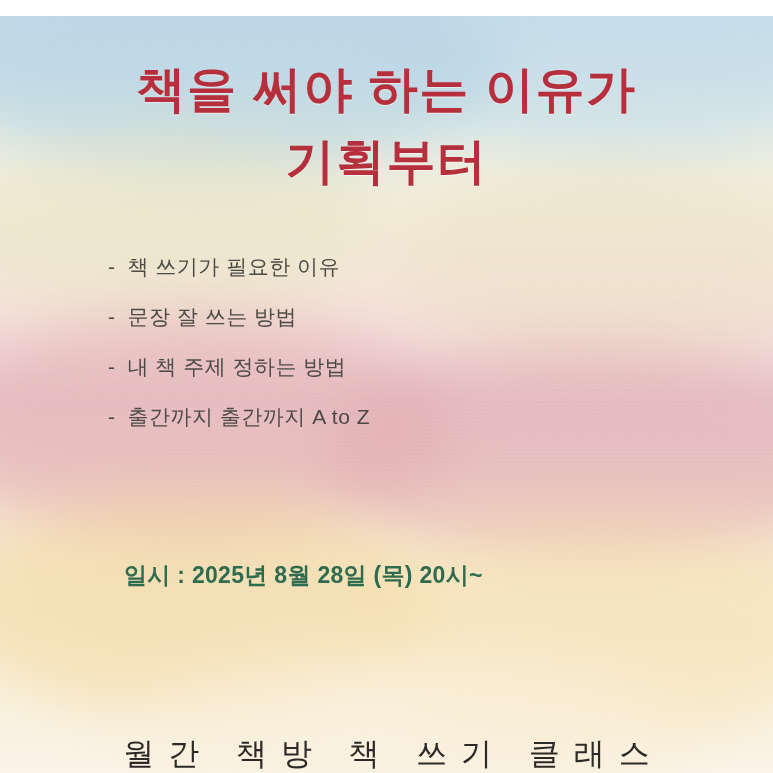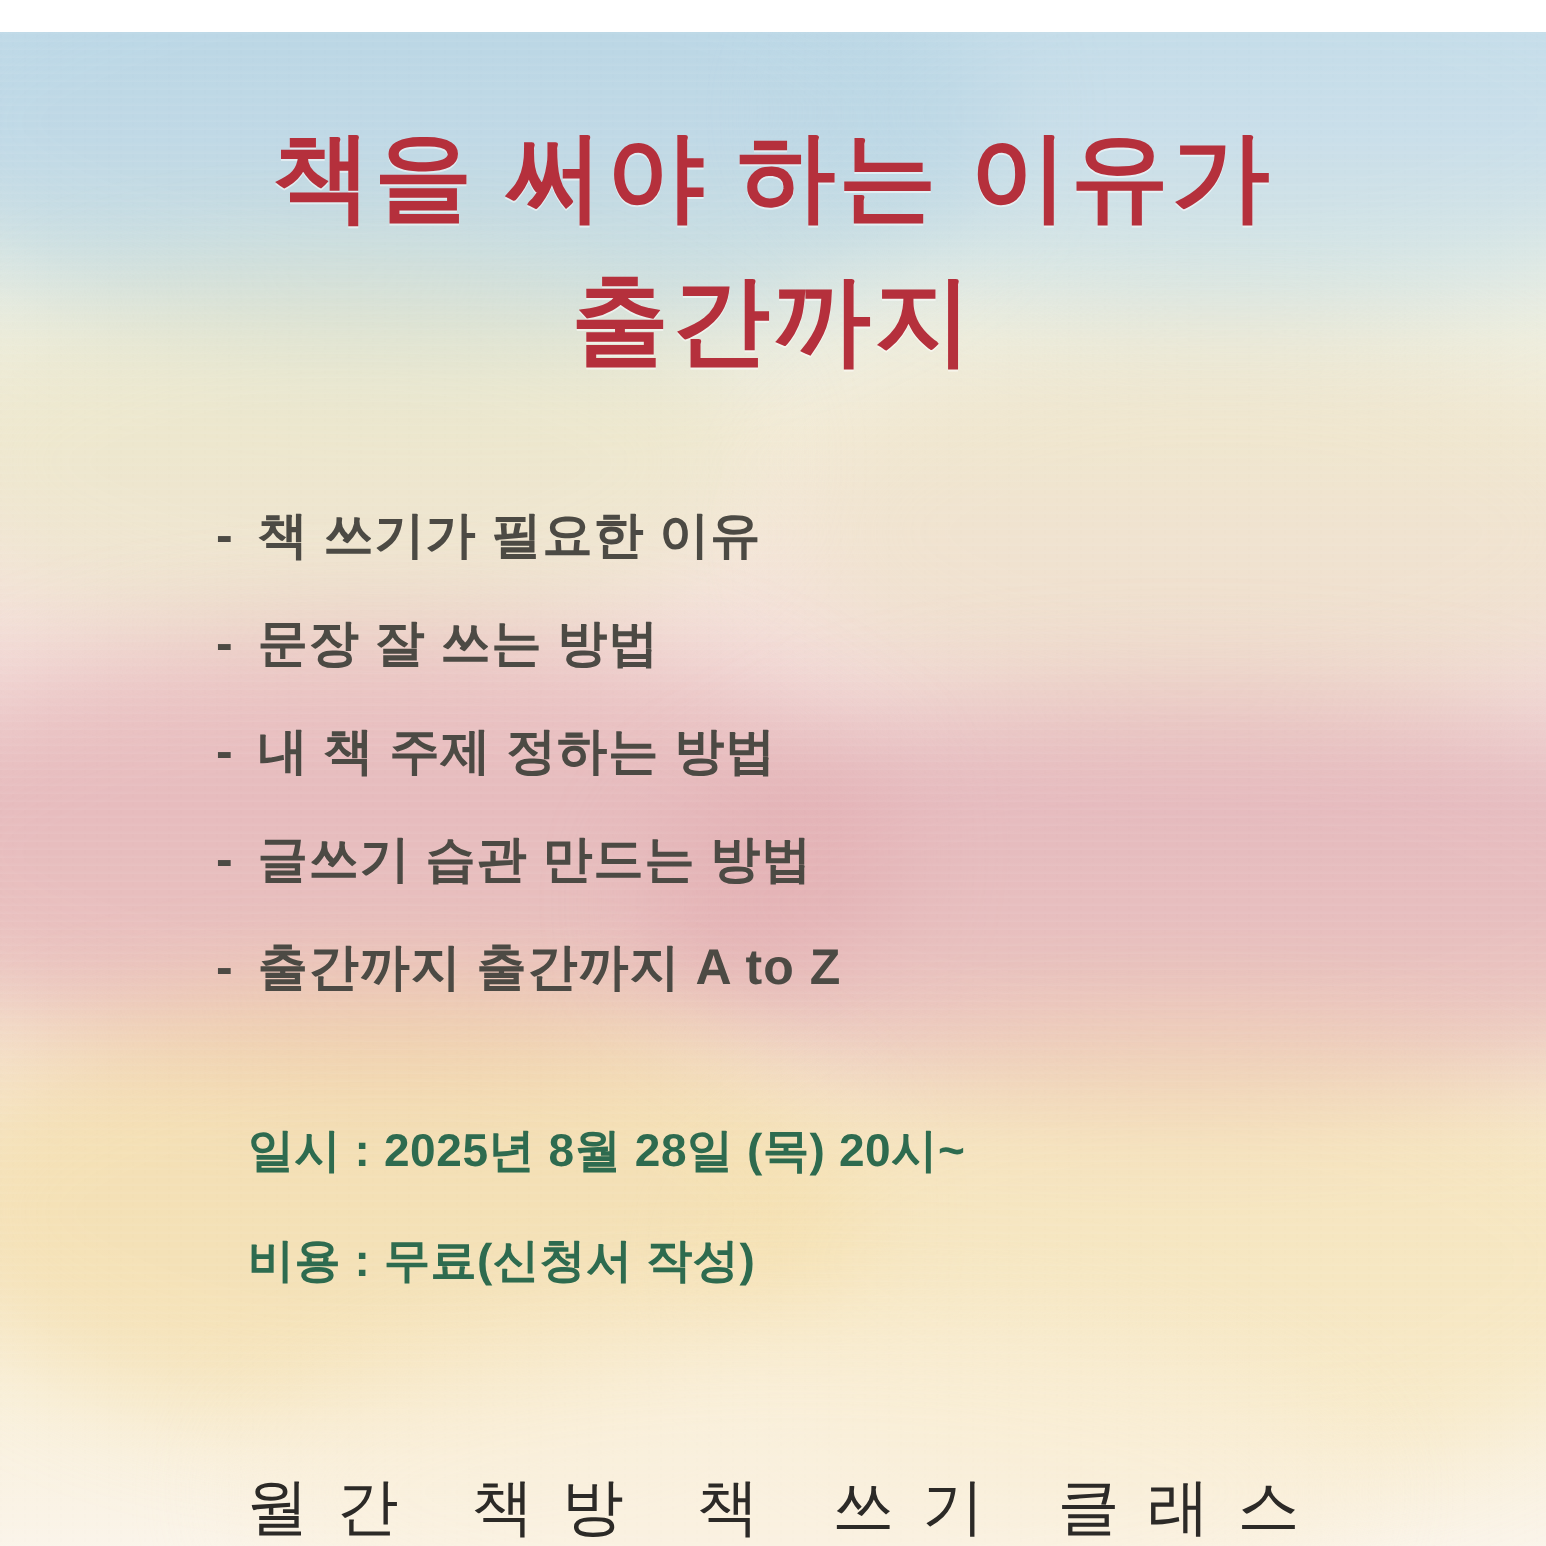--- a/index.html
+++ b/index.html
@@ -94,22 +94,22 @@
   .headline .line { display: block; }
 
   .bullets {
     position: absolute;
     top: 240px;
     left: 108px;
     right: 60px;
   }
   .bullet {
     color: #4c4a44;
-    font-size: 25px;
-    font-weight: bold;
+    font-size: 21px;
+    font-weight: normal;
     line-height: 1;
     margin-bottom: 29px;
     letter-spacing: .5px;
     white-space: nowrap;
   }
   .bullet .dash { margin-right: 12px; }
 
   .details {
     position: absolute;
     top: 548px;
@@ -153,42 +153,38 @@
   <div class="wash w6"></div>
   <div class="wash w7"></div>
   <div class="wash w8"></div>
   <div class="wash w9"></div>
   <div class="paper-grain"></div>
 
   <div class="content">
 
     <div class="headline">
       <span class="line">책을 써야 하는 이유가</span>
-      <span class="line">출간까지</span>
+      <span class="line">기획부터</span>
     </div>
 
     <div class="bullets">
       <div class="bullet">
         <span class="dash">-</span><span>책 쓰기가 필요한 이유</span>
       </div>
       <div class="bullet">
         <span class="dash">-</span><span>문장 잘 쓰는 방법</span>
       </div>
       <div class="bullet">
         <span class="dash">-</span><span>내 책 주제 정하는 방법</span>
       </div>
       <div class="bullet">
-        <span class="dash">-</span><span>글쓰기 습관 만드는 방법</span>
-      </div>
-      <div class="bullet">
         <span class="dash">-</span><span>출간까지 출간까지 A to Z</span>
       </div>
     </div>
 
     <div class="details">
       <div class="detail">일시 : 2025년 8월 28일 (목) 20시~</div>
-      <div class="detail">비용 : 무료(신청서 작성)</div>
     </div>
 
     <div class="footer">월간 책방 책 쓰기 클래스</div>
 
   </div>
 </div>
 
 </body></html>

